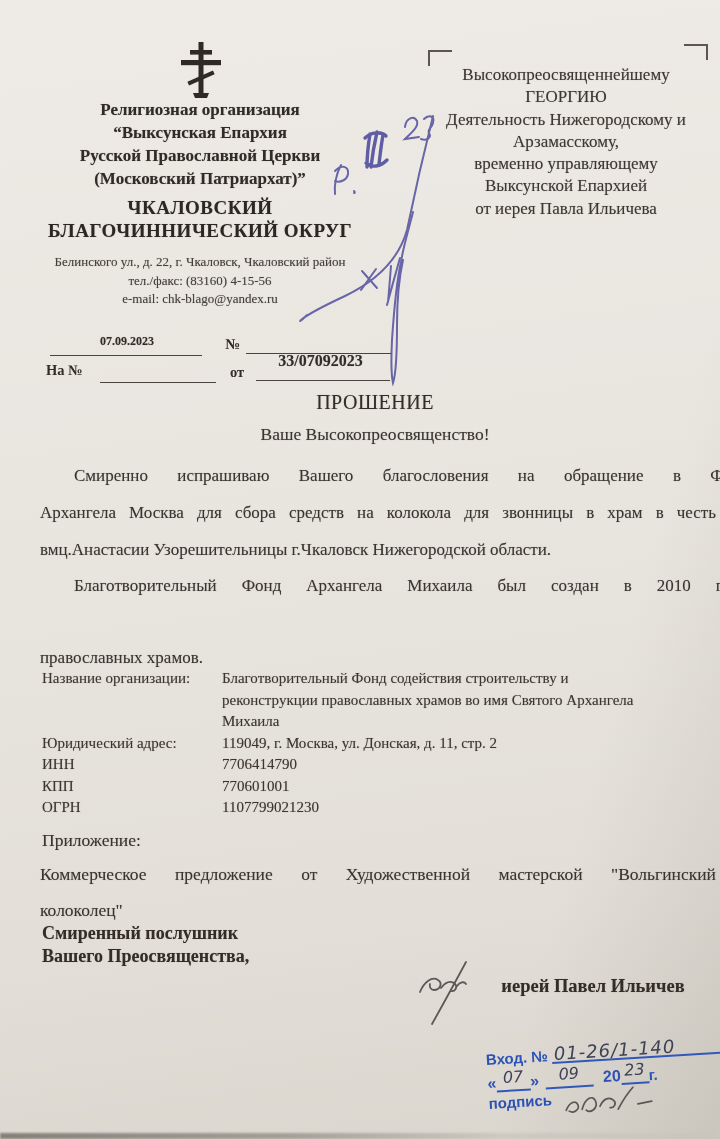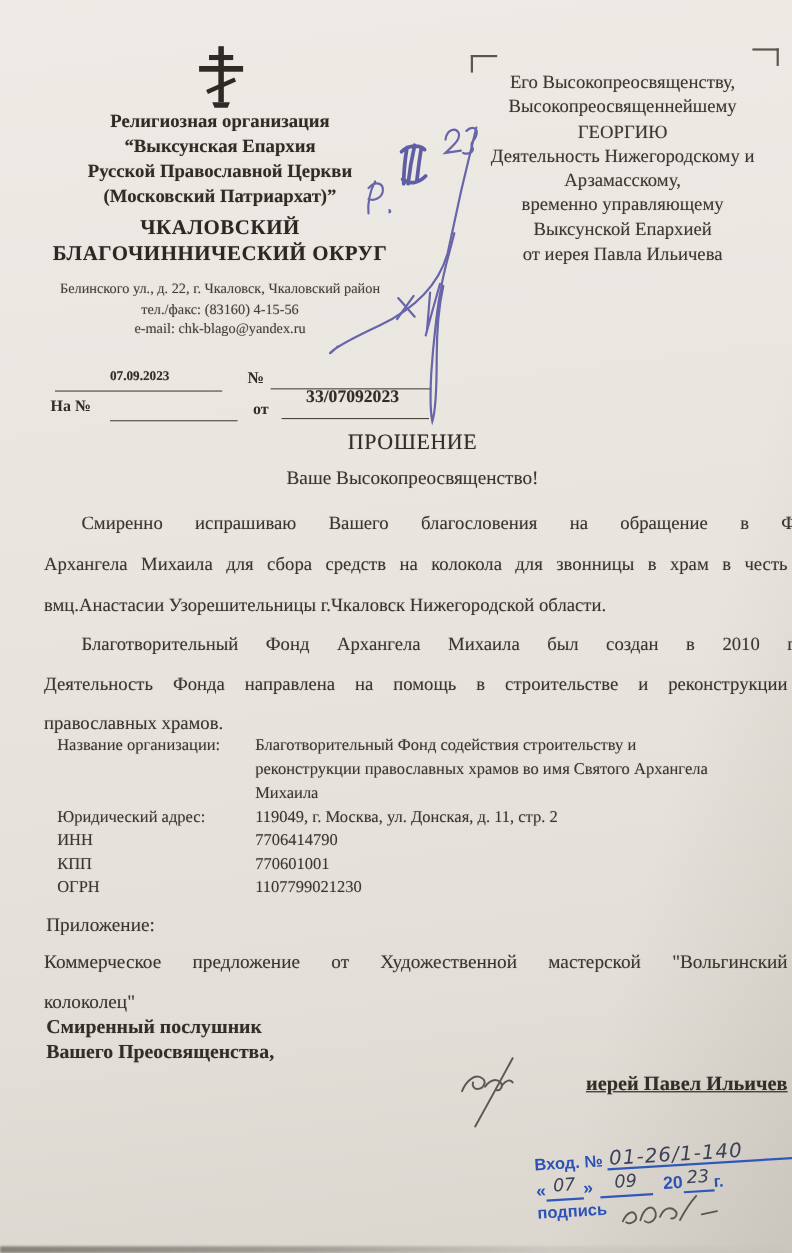--- a/index.html
+++ b/index.html
@@ -64,21 +64,20 @@
     <div class="lh-dist">БЛАГОЧИННИЧЕСКИЙ ОКРУГ</div>
     <div class="lh-addr" style="margin-top:11px;">Белинского ул., д. 22, г. Чкаловск, Чкаловский район</div>
     <div class="lh-addr">тел./факс: (83160) 4-15-56</div>
     <div class="lh-addr">e-mail: chk-blago@yandex.ru</div>
   </div>
 
   <div class="abs bracket" style="left:428px;top:50px;width:22px;height:14px;border-left:2px solid #5c564e;border-top:2px solid #5c564e;"></div>
   <div class="abs bracket" style="left:684px;top:44px;width:22px;height:14px;border-right:2px solid #5c564e;border-top:2px solid #5c564e;"></div>
 
   <div class="abs soft ctr" style="left:418px;top:64px;width:296px;">
-    <div class="rcp-line">Его Высокопреосвященству,</div>
     <div class="rcp-line">Высокопреосвященнейшему</div>
     <div class="rcp-line">ГЕОРГИЮ</div>
     <div class="rcp-line">Деятельность Нижегородскому и</div>
     <div class="rcp-line">Арзамасскому,</div>
     <div class="rcp-line">временно управляющему</div>
     <div class="rcp-line">Выксунской Епархией</div>
     <div class="rcp-line">от иерея Павла Ильичева</div>
   </div>
 
   <div class="abs soft ctr ref-val" style="left:52px;top:334px;width:150px;font-size:12px;">07.09.2023</div>
@@ -88,28 +87,27 @@
   <div class="abs uline" style="left:246px;top:335px;width:146px;height:18px;"></div>
   <div class="abs ref-val" style="left:46px;top:362px;font-size:14.5px;">На №</div>
   <div class="abs uline" style="left:100px;top:366px;width:116px;height:16px;"></div>
   <div class="abs ref-val" style="left:230px;top:364px;font-size:14.5px;">от</div>
   <div class="abs uline" style="left:256px;top:364px;width:134px;height:16px;"></div>
 
   <div class="abs soft ctr" style="left:40px;top:391px;width:670px;font-size:20px;letter-spacing:.5px;color:#332d27;">ПРОШЕНИЕ</div>
   <div class="abs soft ctr" style="left:40px;top:424px;width:670px;font-size:17.5px;">Ваше Высокопреосвященство!</div>
 
   <div class="abs soft bodyline jline ind" style="left:40px;top:466px;">Смиренно испрашиваю Вашего благословения на обращение в Фонд</div>
-  <div class="abs soft bodyline jline" style="left:40px;top:503px;">Архангела Михаила для сбора средств на колокола для звонницы в храм в честь</div>
+  <div class="abs soft bodyline jline" style="left:40px;top:503px;">Архангела Москва для сбора средств на колокола для звонницы в храм в честь</div>
   <div class="abs soft bodyline" style="left:40px;top:540px;">вмц.Анастасии Узорешительницы г.Чкаловск Нижегородской области.</div>
 
   <div class="abs soft bodyline jline ind" style="left:40px;top:576px;">Благотворительный Фонд Архангела Михаила был создан в 2010 году.</div>
-  <div class="abs soft bodyline jline" style="left:40px;top:612px;">Деятельность Фонда направлена на помощь в строительстве и реконструкции</div>
   <div class="abs soft bodyline" style="left:40px;top:648px;">православных храмов.</div>
 
-  <div class="abs soft" style="left:52px;top:668px;width:660px;line-height:21.5px;">
+  <div class="abs soft" style="left:42px;top:668px;width:660px;line-height:21.5px;">
     <div style="display:flex;">
       <div class="org-label" style="width:180px;flex:none;">Название организации:</div>
       <div>
         <div class="org-val">Благотворительный Фонд содействия строительству и</div>
         <div class="org-val">реконструкции православных храмов во имя Святого Архангела</div>
         <div class="org-val">Михаила</div>
       </div>
     </div>
     <div style="display:flex;">
       <div class="org-label" style="width:180px;flex:none;">Юридический адрес:</div>
@@ -130,21 +128,21 @@
   </div>
 
   <div class="abs soft" style="left:42px;top:830px;font-size:17.5px;">Приложение:</div>
   <div class="abs soft bodyline jline" style="left:40px;top:864px;font-size:17.5px;">Коммерческое предложение от Художественной мастерской "Вольгинский</div>
   <div class="abs soft bodyline" style="left:40px;top:900px;font-size:17.5px;">колоколец"</div>
 
   <div class="abs soft" style="left:42px;top:922px;width:480px;">
     <div class="closing-line">Смиренный послушник</div>
     <div class="closing-line">Вашего Преосвященства,</div>
   </div>
-  <div class="abs soft" style="left:470px;top:976px;width:246px;text-align:right;font-size:18.5px;font-weight:bold;color:#332d27;text-decoration:underline;">иерей Павел Ильичев</div>
+  <div class="abs soft" style="left:470px;top:976px;width:246px;text-align:center;font-size:18.5px;font-weight:bold;color:#332d27;">иерей Павел Ильичев</div>
 
   <svg class="abs" style="left:0;top:0;pointer-events:none;" width="720" height="1139" viewBox="0 0 720 1139">
     <g fill="none" stroke="#5a57a2" stroke-width="2" stroke-linecap="round" opacity="0.9">
 
       <path d="M433 116 C 424 152, 414 196, 407 230 C 398 262, 372 283, 345 296 C 330 303, 308 314, 301 320 C 298 323, 303 319, 307 315"></path>
 
       <path d="M413 212 C 408 232, 403 248, 401 262 C 398 275, 394 310, 392 340 C 391 360, 391 374, 393 383 C 396 374, 397 350, 397 325 C 397 300, 399 278, 403 260"></path>
 
       <path d="M341 165 C 336 174, 334 186, 335 194 M335 171 C 341 164, 349 166, 348 174 C 347 180, 340 183, 335 181 M354 191 C 355 192, 355 193, 354 193"></path>
 

